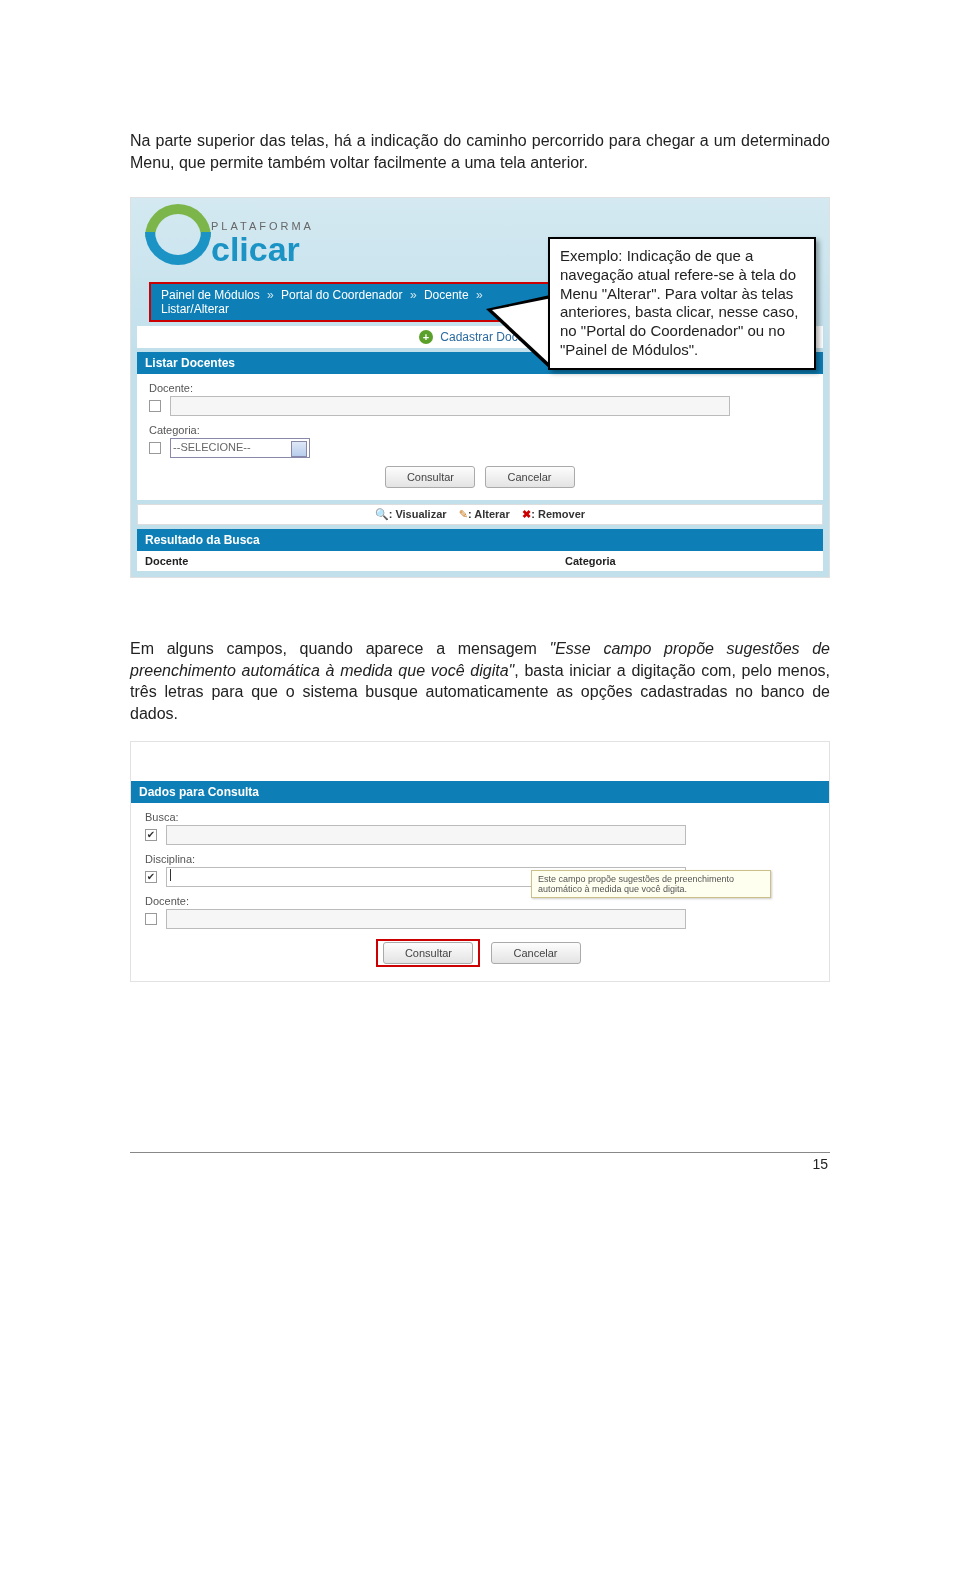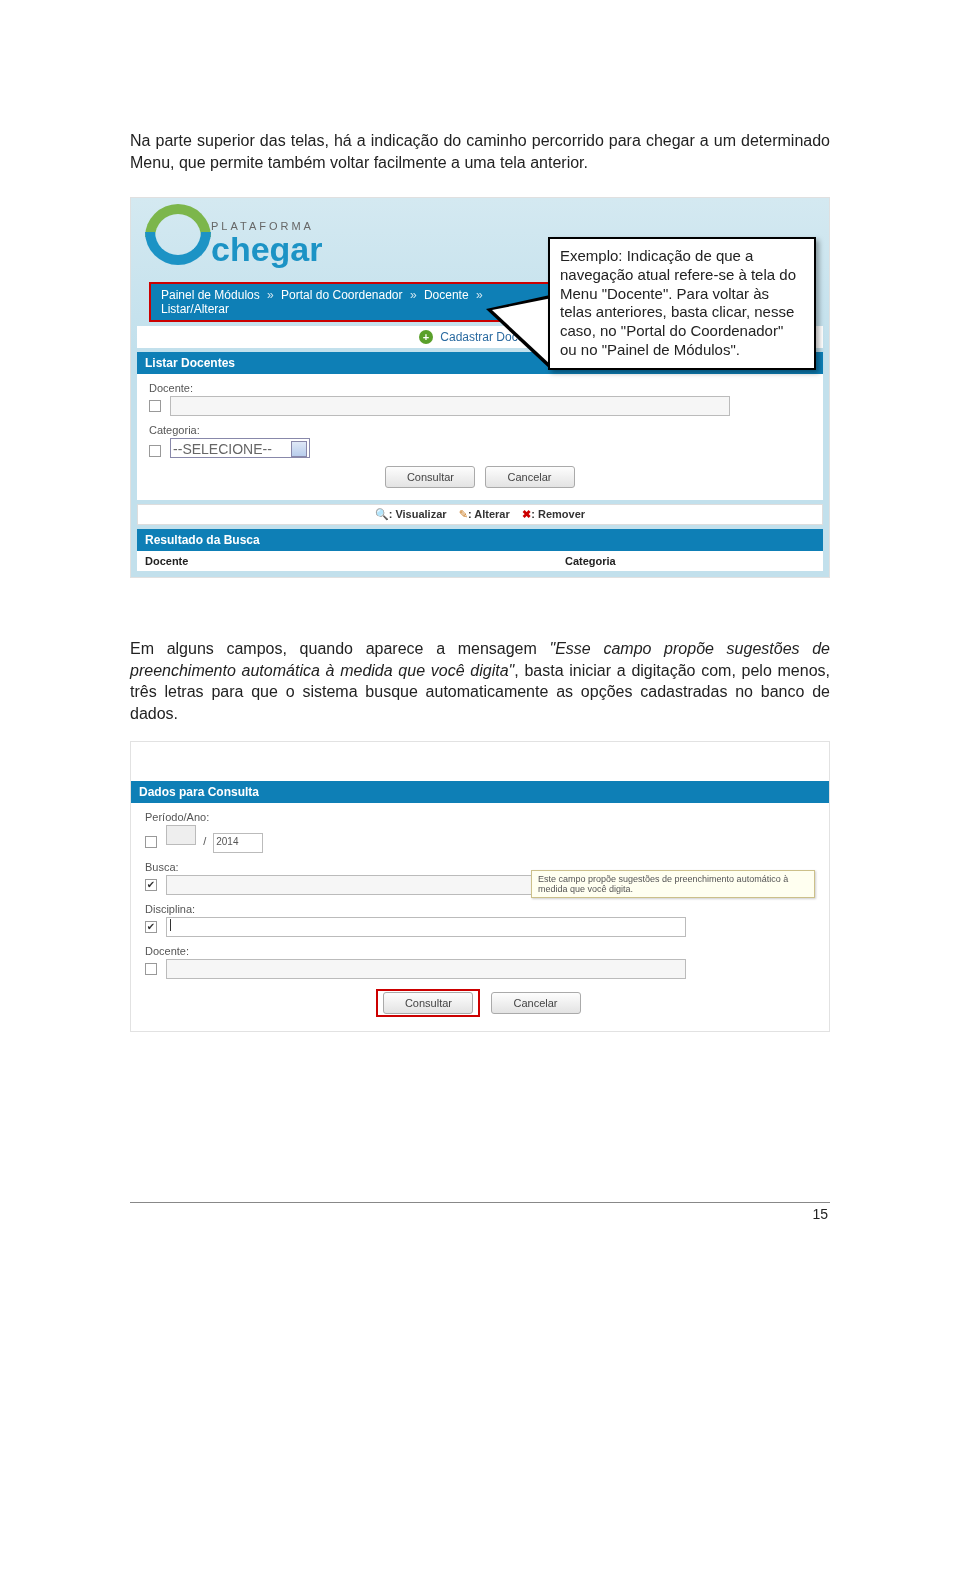--- a/index.html
+++ b/index.html
@@ -92,21 +92,21 @@
     background: #0e7fb6; color: #fff;
     font-size: 12px; font-weight: bold;
     padding: 4px 8px;
   }
   .form-body { padding: 8px 12px 12px 12px; font-size: 11px; color:#555; }
   .form-row { margin-bottom: 8px; }
   .form-row label { display:block; margin-bottom:2px; }
   .chk { display:inline-block; width:12px; height:12px; border:1px solid #999; margin-right:6px; vertical-align:middle; background:#fff; }
   .chk.checked::after { content:"✔"; font-size:10px; color:#333; display:block; line-height:10px; text-align:center; }
   .txtin { display:block; width: 560px; height:20px; border:1px solid #bbb; background:#f6f6f6; }
-  .sel { display:inline-block; width:140px; height:20px; border:1px solid #88a; background:#fff; font-size:14px; padding:2px; color:#666; position:relative; }
+  .sel { display:inline-block; width:140px; height:20px; border:1px solid #88a; background:#fff; font-size:11px; padding:2px; color:#666; position:relative; }
   .sel::after { content:""; position:absolute; right:2px; top:2px; width:14px; height:14px; background:linear-gradient(#dfe8f6,#b8cdec); border:1px solid #88a; }
   .btnrow { text-align:center; margin-top:8px; }
   .btn {
     display:inline-block; min-width:90px;
     font-size:11px; color:#444;
     padding:4px 14px; margin:0 3px;
     background: linear-gradient(#fdfdfd,#e3e3e3);
     border:1px solid #aaa; border-radius:3px;
   }
   .legend-bar {
@@ -163,21 +163,21 @@
   .f2 { padding: 0 14px 14px 14px; }
   .year-in { display:inline-block; width:30px; height:20px; border:1px solid #bbb; background:#eee; }
   .year-in2 { display:inline-block; width:50px; height:20px; border:1px solid #bbb; background:#fff; font-size:10px; padding:2px; }
   .slash { margin:0 4px; }
   .wide-in { display:block; width:520px; height:20px; border:1px solid #bbb; background:#f6f6f6; }
   .wide-in.white { background:#fff; }
   .cursor-bar { display:inline-block; width:1px; height:12px; background:#333; margin-left:3px; vertical-align:middle; }
   .tooltip {
     position:absolute;
     left: 400px; top: 128px;
-    width: 284px;
+    width: 240px;
     background:#fffff0;
     border:1px solid #ccc08a;
     font-size:9px; color:#555;
     padding:3px 6px;
     box-shadow:1px 1px 2px rgba(0,0,0,0.2);
   }
   .btnrow2 { text-align:center; margin-top:10px; }
   .red-rect {
     display:inline-block;
     border:2px solid #c00;
@@ -199,21 +199,21 @@
 
   <p class="intro">Na parte superior das telas, há a indicação do caminho percorrido para chegar a um determinado Menu, que permite também voltar facilmente a uma tela anterior.</p>
 
   <div class="shot">
     <div class="shot-inner">
       <div class="logo-bar">
         <div class="logo">
           <span class="logo-s"></span>
           <span class="logo-text">
             <span class="logo-plat">PLATAFORMA</span><br>
-            <span class="logo-name">chegar</span>
+            <span class="logo-name">clicar</span>
           </span>
         </div>
       </div>
 
       <div class="breadcrumb-bar">
         <span>Painel de Módulos</span>
         <span class="sep">»</span>
         <span>Portal do Coordenador</span>
         <span class="sep">»</span>
         <span>Docente</span>
@@ -260,37 +260,30 @@
         <div class="section-head">Resultado da Busca</div>
         <div class="cols">
           <div class="c1">Docente</div>
           <div class="c2">Categoria</div>
         </div>
       </div>
     </div>
 
     <div class="callout-tri"></div>
     <div class="callout-tri2"></div>
-    <div class="callout">Exemplo: Indicação de que a navegação atual refere-se à tela do Menu "Docente". Para voltar às telas anteriores, basta clicar, nesse caso, no "Portal do Coordenador" ou no "Painel de Módulos".</div>
+    <div class="callout">Exemplo: Indicação de que a navegação atual refere-se à tela do Menu "Alterar". Para voltar às telas anteriores, basta clicar, nesse caso, no "Portal do Coordenador" ou no "Painel de Módulos".</div>
   </div>
 
   <p class="para2">
     <span>Em alguns campos, quando aparece a mensagem </span><em>"Esse campo propõe sugestões de preenchimento automática à medida que você digita"</em><span>, basta iniciar a digitação com, pelo menos, três letras para que o sistema busque automaticamente as opções cadastradas no banco de dados.</span>
   </p>
 
   <div class="shot2">
     <div class="section-head">Dados para Consulta</div>
     <div class="f2">
-      <div class="form-row">
-        <label>Período/Ano:</label>
-        <span class="chk"></span>
-        <span class="year-in"></span>
-        <span class="slash">/</span>
-        <span class="year-in2">2014</span>
-      </div>
       <div class="form-row">
         <label>Busca:</label>
         <span class="chk checked"></span>
         <span class="wide-in" style="display:inline-block;vertical-align:middle;"></span>
       </div>
       <div class="form-row">
         <label>Disciplina:</label>
         <span class="chk checked"></span>
         <span class="wide-in white" style="display:inline-block;vertical-align:middle;"><span class="cursor-bar"></span></span>
       </div>

